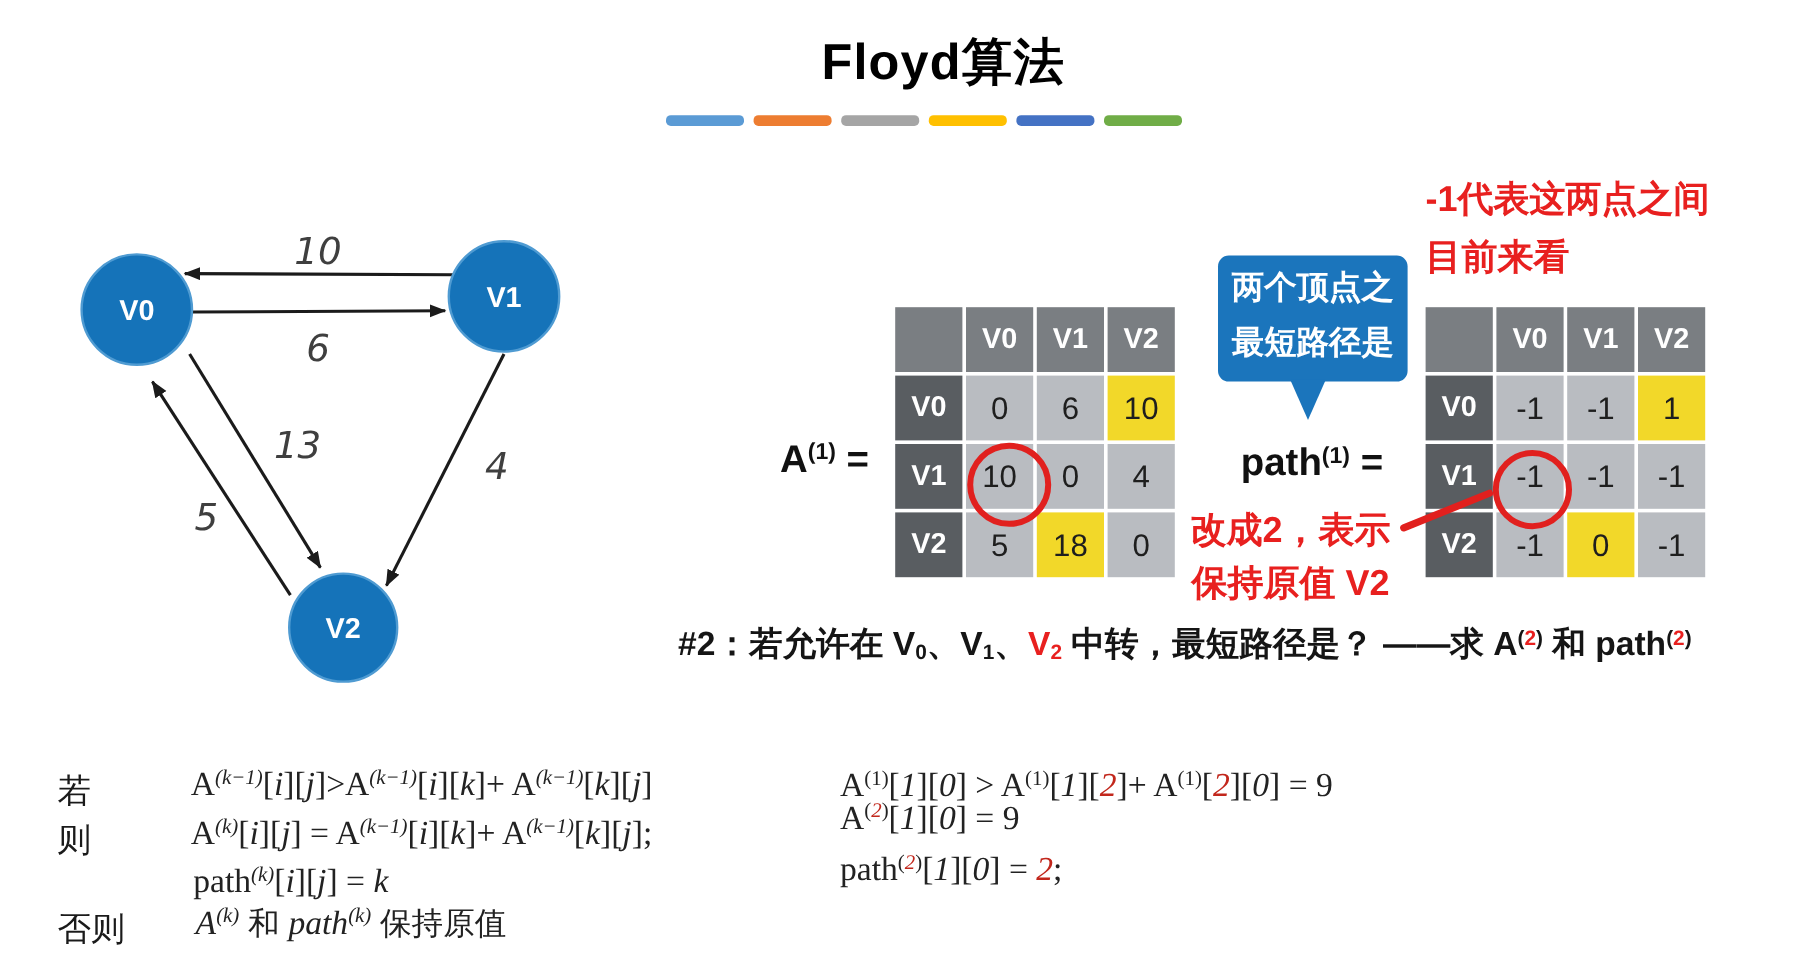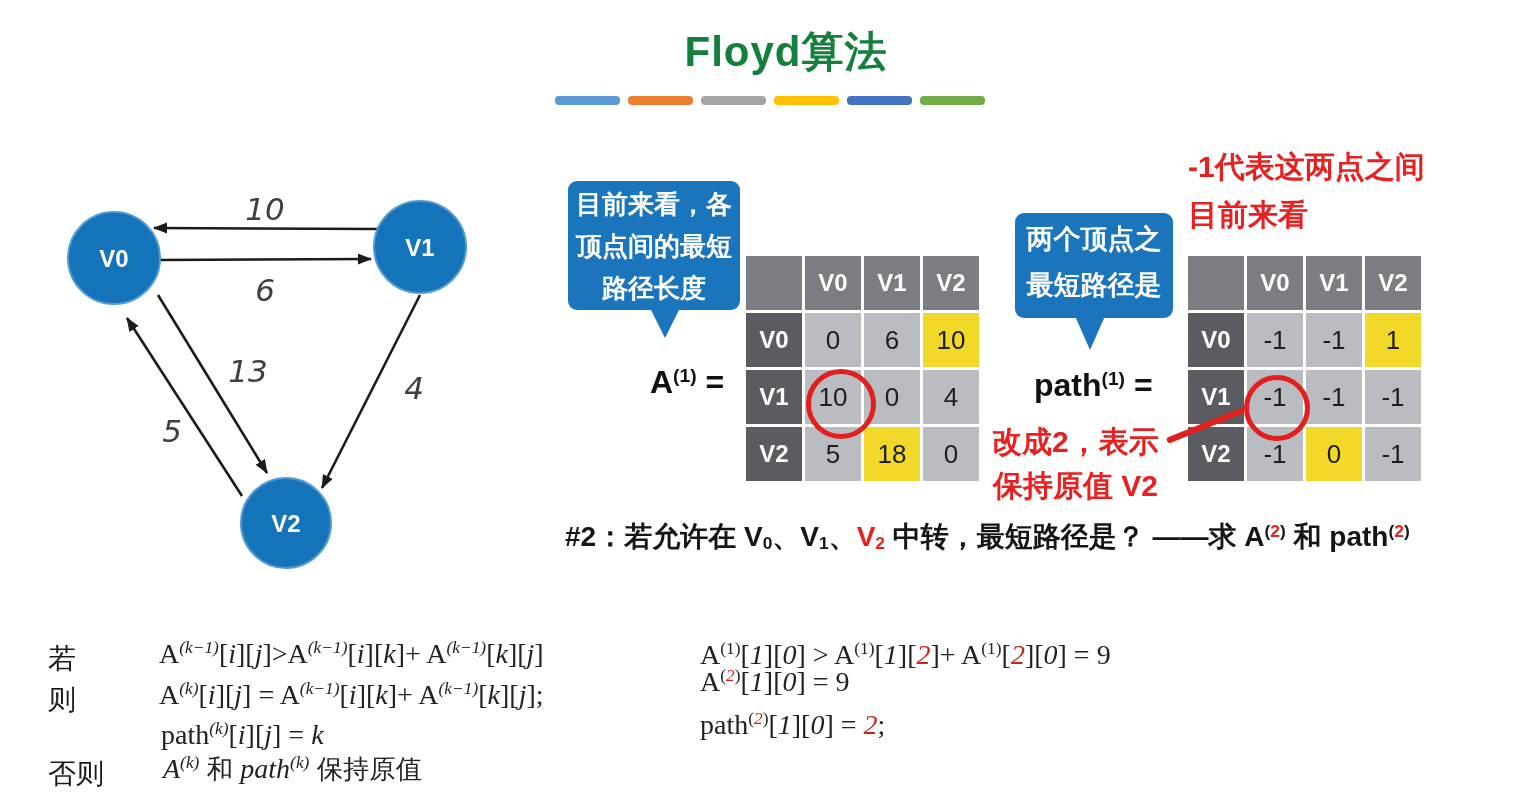--- a/index.html
+++ b/index.html
@@ -1,20 +1,20 @@
 <!DOCTYPE html>
 <html><head>
 <meta charset="utf-8">
 <style>
   html,body{margin:0;padding:0;}
   .page{position:relative;width:1516px;height:798px;background:#ffffff;overflow:hidden;
         font-family:"Liberation Sans","DejaVu Sans",sans-serif;color:#1a1a1a;}
 
   .title{position:absolute;left:566px;top:24px;width:440px;text-align:center;
-         font-size:42px;font-weight:bold;color:#15803d;letter-spacing:1px;}
+         font-size:42px;font-weight:bold;color:#000000;letter-spacing:1px;}
 
   .bars{position:absolute;left:555px;top:96px;display:flex;gap:8px;}
   .bar{width:65px;height:9px;border-radius:4px;background:#999;}
 
   .graph{position:absolute;left:20px;top:155px;}
   .edge-label{font-style:italic;font-size:31px;fill:#3f3f3f;
               font-family:"DejaVu Sans","Liberation Sans",sans-serif;}
   .node-label{font-weight:bold;font-size:24px;fill:#ffffff;
               font-family:"Liberation Sans",sans-serif;}
 
@@ -104,26 +104,20 @@
     <text class="edge-label" x="152" y="287" text-anchor="middle">5</text>
     <text class="edge-label" x="394" y="244" text-anchor="middle">4</text>
     <circle cx="94" cy="103" r="46" fill="#1573b9" stroke="#4f9bd2" stroke-width="2"></circle>
     <circle cx="400" cy="92" r="46" fill="#1573b9" stroke="#4f9bd2" stroke-width="2"></circle>
     <circle cx="266" cy="368" r="45" fill="#1573b9" stroke="#4f9bd2" stroke-width="2"></circle>
     <text class="node-label" x="94" y="112" text-anchor="middle">V0</text>
     <text class="node-label" x="400" y="101" text-anchor="middle">V1</text>
     <text class="node-label" x="266" y="377" text-anchor="middle">V2</text>
   </svg>
 
-  <div class="bubble bubble-a">
-    <div>目前来看，各</div>
-    <div>顶点间的最短</div>
-    <div>路径长度</div>
-    <div class="tail"></div>
-  </div>
 
   <div class="mlabel a-label"><span>A</span><span class="sup">(1)</span><span> =</span></div>
 
   <div class="matrix matrix-a">
     <div class="cell corner"></div>
     <div class="cell ch">V0</div>
     <div class="cell ch">V1</div>
     <div class="cell ch">V2</div>
     <div class="cell rh">V0</div>
     <div class="cell">0</div>

